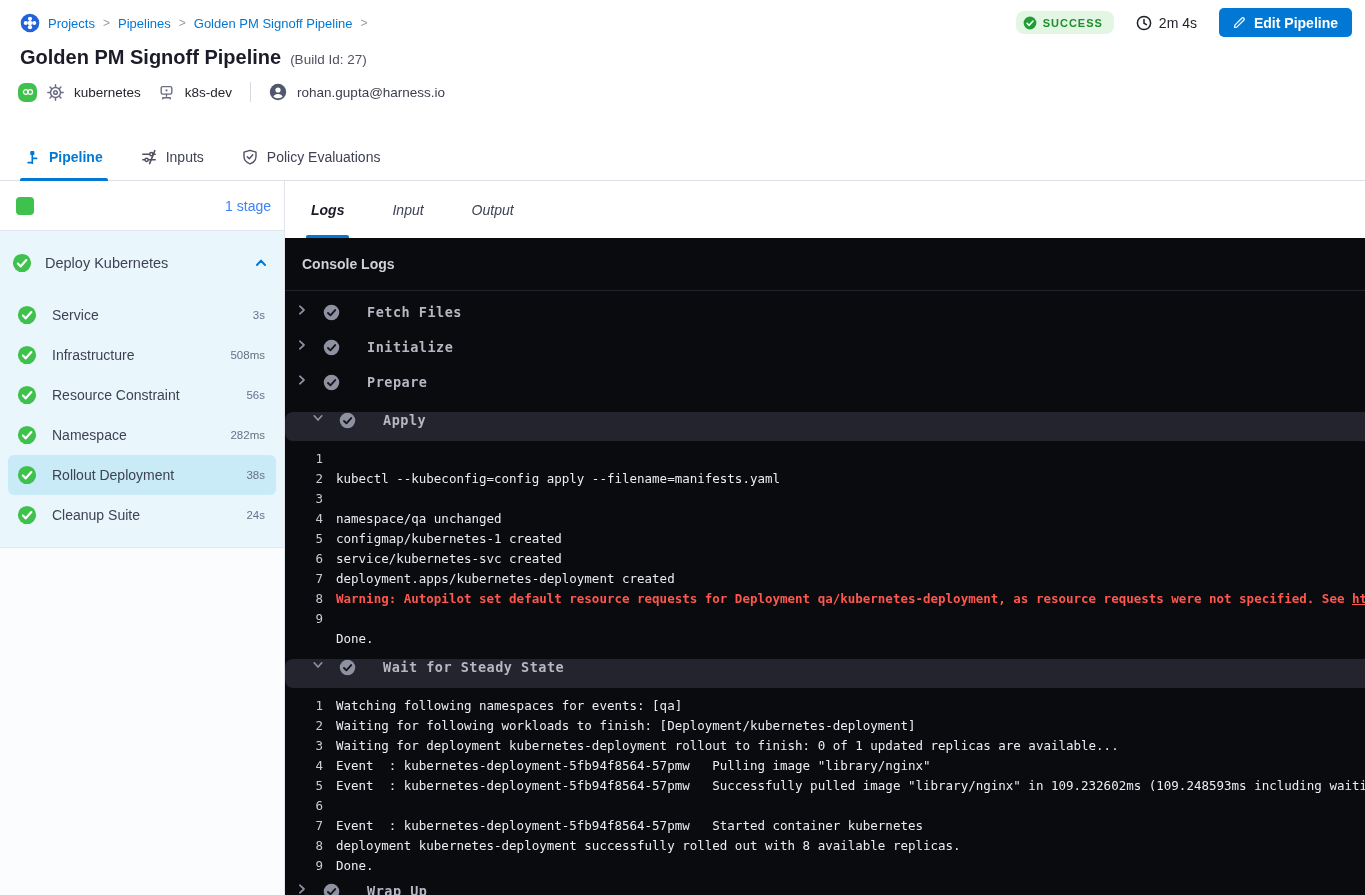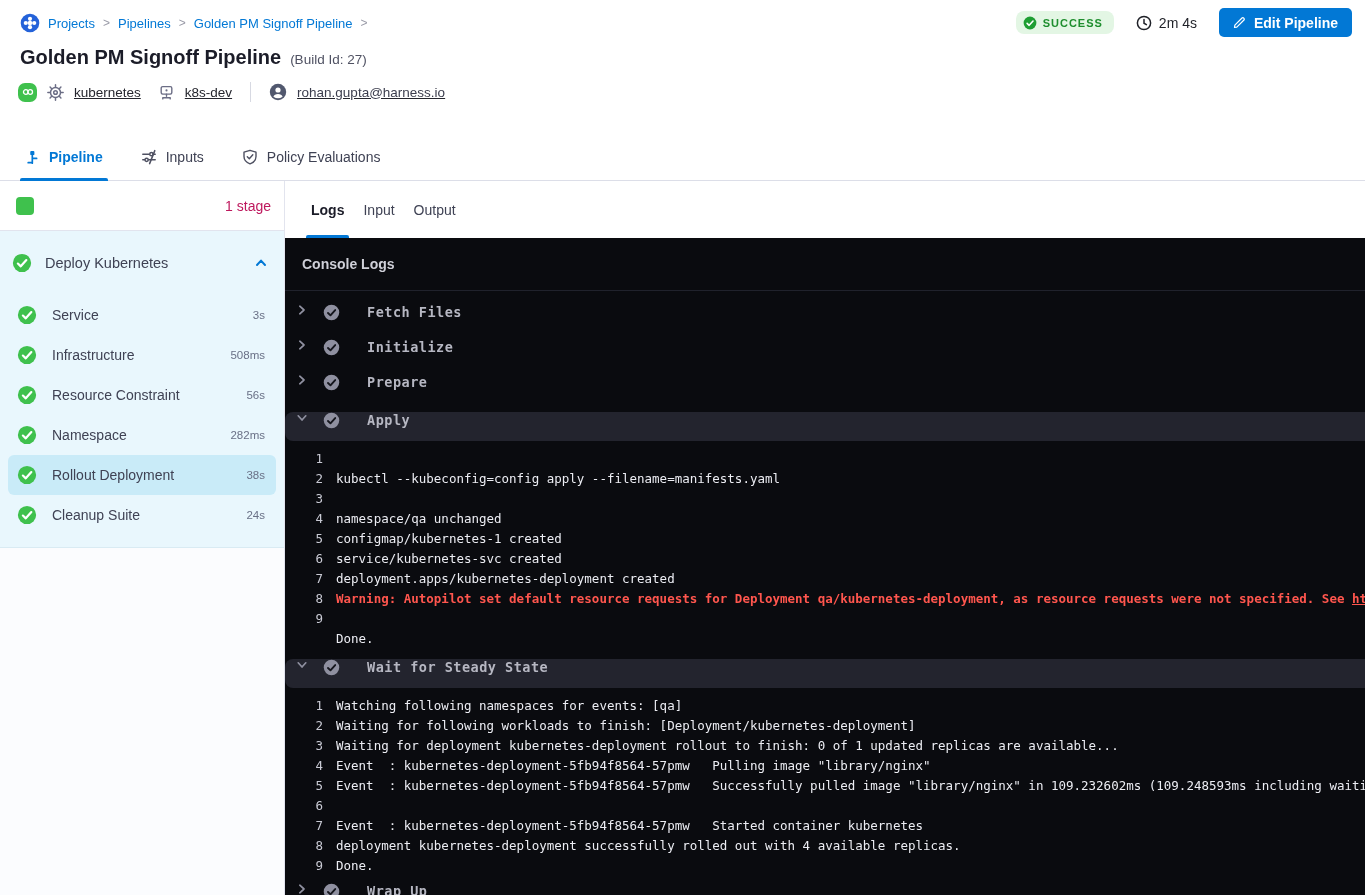--- a/index.html
+++ b/index.html
@@ -16,21 +16,21 @@
   .badge { display:flex; align-items:center; gap:6px; background:#e3f6e4; border-radius:8px;
     height:23px; padding:0 11px 0 7px; }
   .badge-text { font-size:11px; font-weight:700; letter-spacing:1px; color:#1e8e2e; }
   .elapsed { display:flex; align-items:center; gap:7px; font-size:14px; color:#1f2128; }
   .btn-primary { display:flex; align-items:center; gap:8px; background:#0278d5; color:#fff;
     border:none; height:29px; padding:0 14px; border-radius:5px; font-size:14px; font-weight:600;
     font-family:inherit; cursor:pointer; }
   .title-row { display:flex; align-items:baseline; gap:9px; padding:13px 0 0 20px; }
   .page-title { font-size:20px; font-weight:700; color:#1b1c28; }
   .build-id { font-size:13.5px; color:#4f5162; }
-  .meta-row { display:flex; align-items:center; gap:10px; padding:13px 16px 0 18px; font-size:13.5px; color:#25262e;text-decoration:underline; }
+  .meta-row { display:flex; align-items:center; gap:10px; padding:13px 16px 0 18px; font-size:13.5px; color:#25262e; }
   .meta-ic { display:flex; align-items:center; }
   .cd-icon { width:19px; height:19px; background:#3fc14d; border-radius:7px; display:flex;
     align-items:center; justify-content:center; }
   .vdiv { width:1px; height:20px; background:#d7d9e2; margin:0 8px; }
   .meta-user { color:#3c3e4e; }
 
   
   .tabbar { position:absolute; bottom:0; left:0; display:flex; gap:38px; padding-left:25px; }
   .tab { display:flex; align-items:center; gap:9px; font-size:14px; color:#3f4254;
     padding-bottom:15px; position:relative; cursor:pointer; }
@@ -39,49 +39,49 @@
     height:3px; background:#0278d5; border-radius:2px 2px 0 0; }
 
   
   .content { display:flex; height:726px; }
 
   
   .left { width:285px; border-right:1px solid #e2e4ee; background:#fbfcfe; display:flex; flex-direction:column; }
   .stage-count-row { height:50px; background:#fff; border-bottom:1px solid #e2e4ee;
     display:flex; align-items:center; justify-content:space-between; padding:0 13px 0 16px; flex-shrink:0; }
   .stage-square { width:18px; height:18px; background:#3fc14d; border-radius:4px; }
-  .stage-count { font-size:14px; color:#be185d; }
+  .stage-count { font-size:14px; color:#3b82f6; }
   .stage-block { background:#e9f7fd; border-bottom:1px solid #d9ebf3; padding-bottom:12px; flex-shrink:0; }
   .stage-title-row { height:64px; display:flex; align-items:center; gap:13px; padding:0 16px 0 12px; cursor:pointer; }
   .stage-name { flex:1; font-size:14.5px; color:#3f4254; }
   .steps { display:flex; flex-direction:column; }
   .step { height:40px; margin:0 8px; border-radius:6px; display:flex; align-items:center;
     gap:15px; padding:0 11px 0 9px; cursor:pointer; }
   .step.selected { background:#c9ebf8; }
   .step-ic { display:flex; }
   .step-label { flex:1; font-size:14px; color:#3f4254; }
   .step-duration { font-size:11.5px; color:#697086; }
   .left-filler { flex:1; background:#fbfcfe; }
 
   
   .right { flex:1; min-width:0; display:flex; flex-direction:column; }
-  .log-tabbar { height:57px; background:#fff; display:flex; align-items:center; gap:19px;
-    padding-left:26px; flex-shrink:0; }
+  .log-tabbar { height:57px; background:#fff; display:flex; align-items:center; gap:48px;
+    padding-left:26px; flex-shrink:0;font-style:italic; }
   .log-tab { font-size:14px; color:#3f4254; height:100%; display:flex; align-items:center;
     position:relative; cursor:pointer; }
   .log-tab.active { font-weight:700; color:#1b1c28; }
   .log-tab.active::after { content:""; position:absolute; left:-5px; right:-5px; bottom:0;
     height:3px; background:#0278d5; border-radius:2px 2px 0 0; }
 
   .console { flex:1; background:#0a0b0f; overflow:hidden; }
   .console-header { height:53px; border-bottom:1px solid #20222c; display:flex; align-items:center;
     padding-left:17px; font-size:14px; font-weight:700; color:#cfd0d8; }
   .sections { padding-top:13px; }
   .sec-header { height:35px; display:flex; align-items:flex-start; cursor:pointer; }
-  .sec-header.expanded { height:29px; margin:3px 0; background:#23242e; border-radius:8px 0 0 8px; }
+  .sec-header.expanded { height:29px; margin:3px 0; background:#23242e; border-radius:8px 0 0 8px;padding-left:16px; }
   .sec-chev { width:12px; margin-left:11px; display:flex; }
   .sec-check { display:flex; margin-left:15px; }
   .sec-title { margin-left:27px; font-family:"DejaVu Sans Mono", monospace; font-size:13.5px;
     font-weight:600; letter-spacing:.5px; color:#b6b7c2; }
   .log-body { padding:5px 0 7px; }
   .log-line { height:20px; line-height:20px; display:flex; white-space:pre; overflow:hidden;
     font-family:"DejaVu Sans Mono", monospace; font-size:12.5px; }
   .ln { width:38px; flex-shrink:0; text-align:right; color:#c9cad4; }
   .lt { margin-left:13px; color:#ecedf3; }
   .log-line.warning .lt, .log-line.warning .ll { color:#ff564e; font-weight:700; }
@@ -399,21 +399,21 @@
             <span class="sec-title">Wait for Steady State</span>
           </div>
           <div class="log-body">
             <div class="log-line"><span class="ln">1</span><span class="lt">Watching following namespaces for events: [qa]</span></div>
             <div class="log-line"><span class="ln">2</span><span class="lt">Waiting for following workloads to finish: [Deployment/kubernetes-deployment]</span></div>
             <div class="log-line"><span class="ln">3</span><span class="lt">Waiting for deployment kubernetes-deployment rollout to finish: 0 of 1 updated replicas are available...</span></div>
             <div class="log-line"><span class="ln">4</span><span class="lt">Event  : kubernetes-deployment-5fb94f8564-57pmw   Pulling image "library/nginx"</span></div>
             <div class="log-line"><span class="ln">5</span><span class="lt">Event  : kubernetes-deployment-5fb94f8564-57pmw   Successfully pulled image "library/nginx" in 109.232602ms (109.248593ms including waiting)</span></div>
             <div class="log-line"><span class="ln">6</span></div>
             <div class="log-line"><span class="ln">7</span><span class="lt">Event  : kubernetes-deployment-5fb94f8564-57pmw   Started container kubernetes</span></div>
-            <div class="log-line"><span class="ln">8</span><span class="lt">deployment kubernetes-deployment successfully rolled out with 4 available replicas.</span></div>
+            <div class="log-line"><span class="ln">8</span><span class="lt">deployment kubernetes-deployment successfully rolled out with 8 available replicas.</span></div>
             <div class="log-line"><span class="ln">9</span><span class="lt">Done.</span></div>
           </div>
           <div class="sec-header">
             <span class="sec-chev">
               <svg width="12" height="12" viewBox="0 0 12 12">
                 <polyline points="3.8,2.2 8,6 3.8,9.8" fill="none" stroke="#8f90a0" stroke-width="1.7" stroke-linecap="round" stroke-linejoin="round"></polyline>
               </svg>
             </span>
             <span class="sec-check">
               <svg width="17" height="17" viewBox="0 0 18 18">

